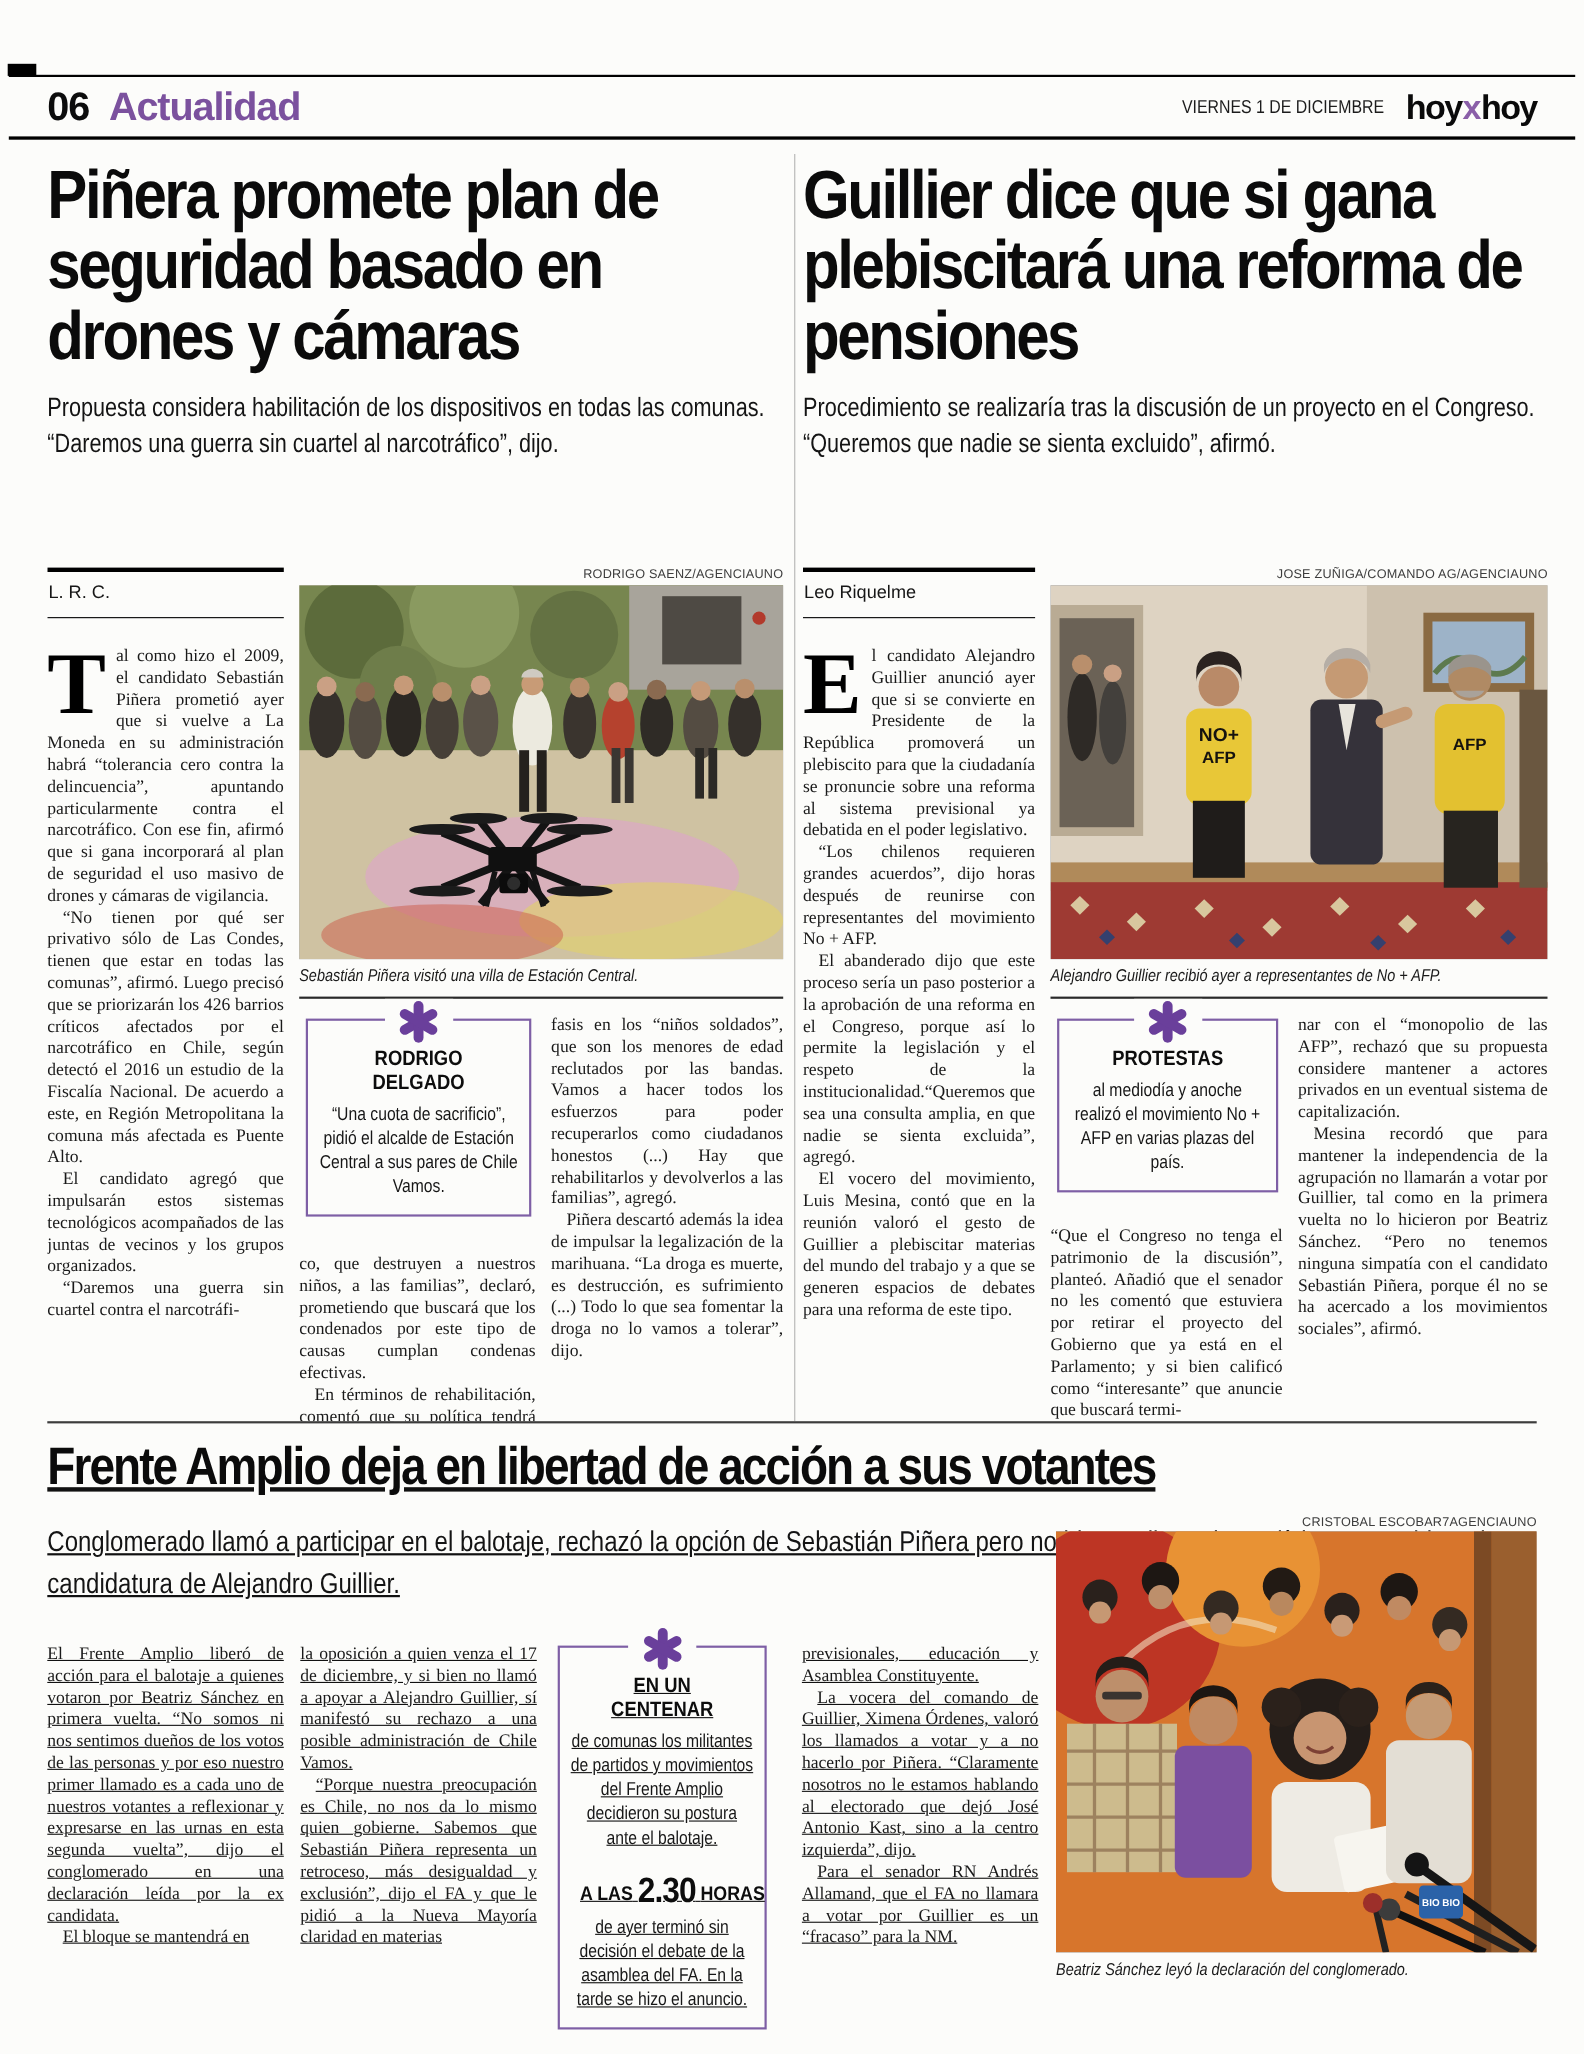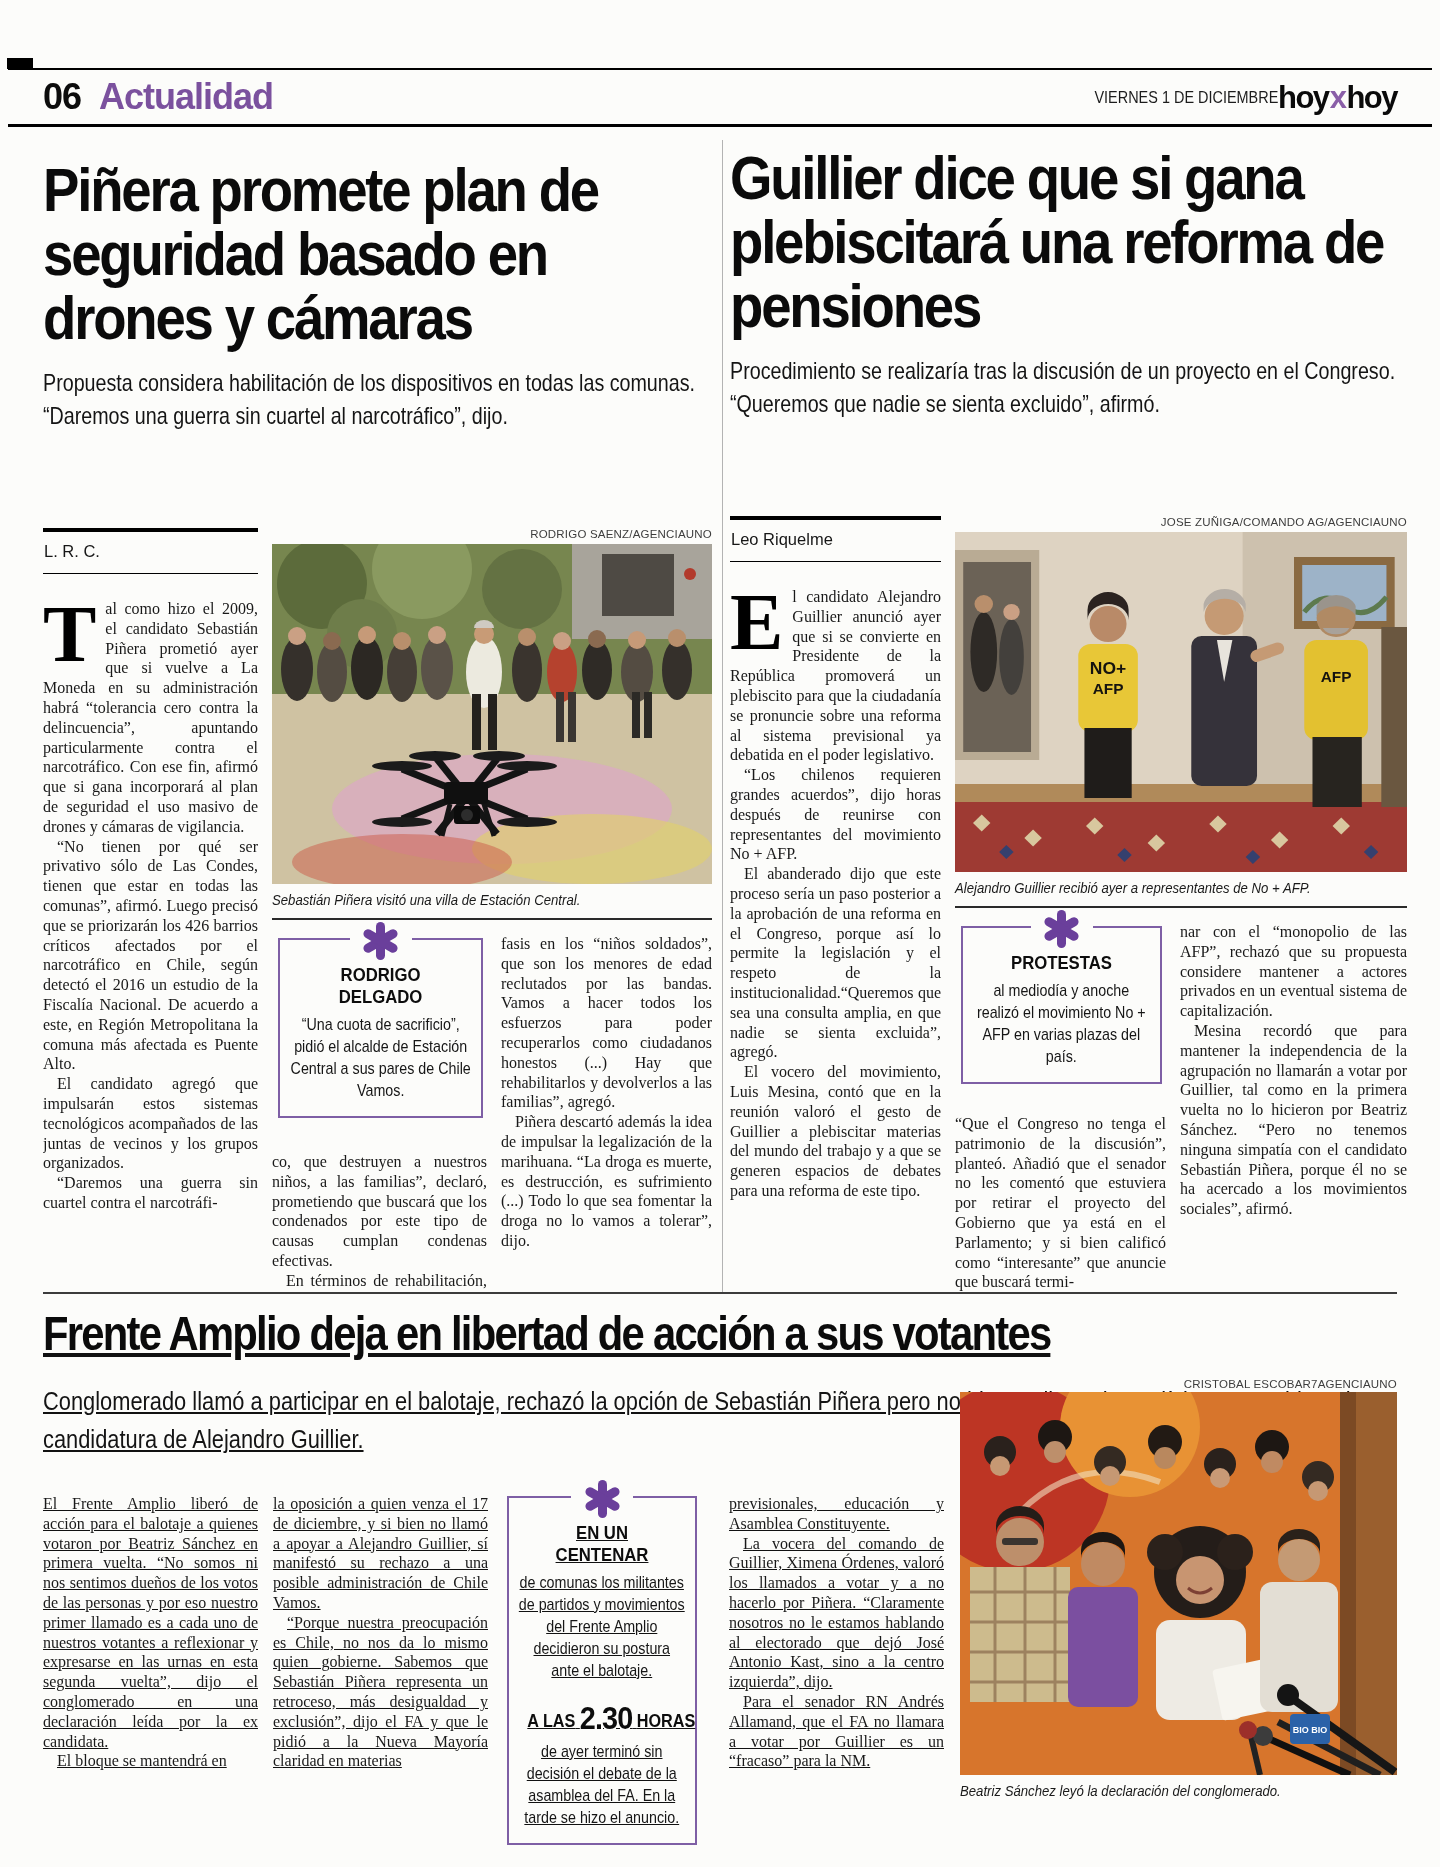--- a/index.html
+++ b/index.html
@@ -5,27 +5,27 @@
   html,body{margin:0;padding:0;background:#8a8a8a;}
   .page{position:relative;width:1440px;height:1867px;margin:0 auto;background:#fcfcfa;
         font-family:"Liberation Sans",sans-serif;color:#111;overflow:hidden;}
   
   .trim-mark{position:absolute;left:7px;top:58px;width:26px;height:11px;background:#000;}
   .hrule1{position:absolute;left:8px;right:8px;top:68px;height:2px;background:#000;}
   .hrule2{position:absolute;left:8px;right:8px;top:124px;height:3px;background:#000;}
   .header-row{position:absolute;left:43px;right:43px;top:76px;height:46px;}
   .page-num{position:absolute;left:0;top:0;font-size:36px;font-weight:800;letter-spacing:-1px;color:#0c0c0c;}
   .section-name{position:absolute;left:56px;top:0;font-size:36px;font-weight:800;letter-spacing:-1px;}
-  .header-right{position:absolute;right:0;top:4px;display:flex;align-items:center;}
+  .header-right{position:absolute;right:0;top:4px;display:flex;align-items:center;gap:20px;}
   .date{font-size:17px;color:#1c1c1c;letter-spacing:0;transform:scaleX(.85);transform-origin:100% 50%;white-space:nowrap;}
   .logo{font-size:31px;font-weight:800;letter-spacing:-1.5px;color:#0a0a0a;white-space:nowrap;}
   .logo .x{padding:0 1px;}
   
   .articles{position:absolute;left:43px;top:140px;width:1364px;height:1152px;overflow:hidden;display:flex;}
-  .article-left{width:669px;flex:0 0 669px;margin-top:12px;}
+  .article-left{width:669px;flex:0 0 669px;}
   .article-right{flex:0 0 685px;width:685px;margin-left:10px;border-left:1px solid #b3b3b3;padding-left:7px;box-sizing:border-box;}
   .hl{font-weight:800;color:#0b0b0b;margin:0;transform-origin:0 0;}
   .hl-top{font-size:62px;line-height:64px;letter-spacing:-2.5px;transform:scaleX(.88);width:113%;margin-top:6px;}
   .subhead{margin:16px 0 0 0;font-size:24px;line-height:33px;font-weight:400;color:#141414;
            transform:scaleX(.82);transform-origin:0 0;width:121%;letter-spacing:0;}
   .body-row{display:flex;margin-top:96px;}
   .col-1{flex:0 0 215px;width:215px;margin-right:14px;}
   .article-right .col-1{flex:0 0 211px;width:211px;}
   .rightpart{flex:1;min-width:0;}
   .byline-block{border-top:4px solid #000;border-bottom:1px solid #000;padding:10px 0 12px 1px;

